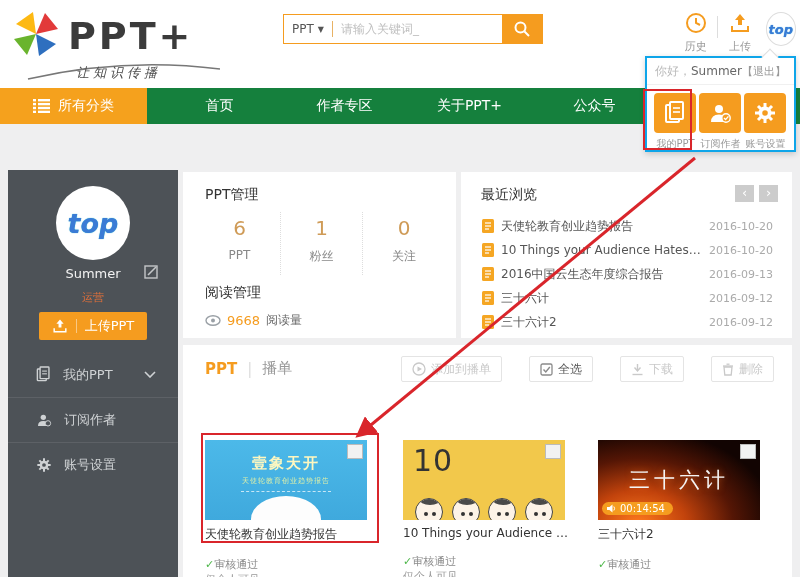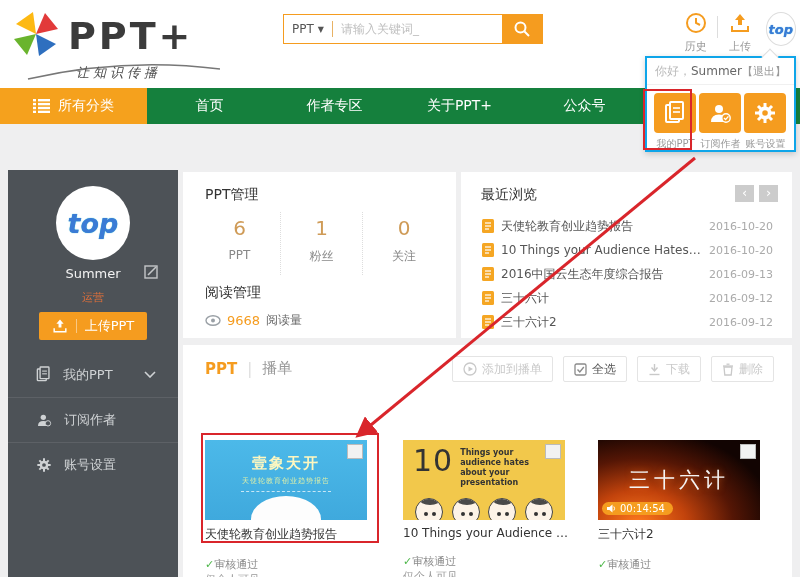--- a/index.html
+++ b/index.html
@@ -38,21 +38,21 @@
   .dd-greet .nm { color:#666; }
   .dd-greet .out { color:#999; font-size:11px; cursor:pointer; }
   .dd-actions { display:flex; justify-content:space-between; padding:8px 7px 0; }
   .qa { width:43px; text-align:center; cursor:pointer; }
   .qa .qa-ic { width:42px; height:40px; background:#f59c1f; border-radius:4px; display:flex; align-items:center; justify-content:center; }
   .qa .qa-lb { font-size:10px; color:#999; margin-top:4px; white-space:nowrap; }
 
   
   .mainnav { position:absolute; left:0; top:88px; width:800px; height:36px; background:#15803d; }
   .allcats { position:absolute; left:0; top:0; width:147px; height:36px; background:#f5a11d; color:#fff; font-size:14px; display:flex; align-items:center; justify-content:center; gap:8px; cursor:pointer; }
-  .nav-items { position:absolute; left:147px; top:0; width:500px; height:36px; display:flex; }
+  .nav-items { position:absolute; left:157px; top:0; width:500px; height:36px; display:flex; }
   .nav-item { flex:1; display:flex; align-items:center; justify-content:center; color:#fff; font-size:14px; cursor:pointer; }
 
   
   .sidebar { position:absolute; left:8px; top:170px; width:170px; height:407px; background:#4d5257; }
   .avatar-lg { position:absolute; left:48px; top:16px; width:74px; height:74px; border-radius:50%; background:#fff;
     display:flex; align-items:center; justify-content:center; font-size:27px; font-weight:bold; font-style:italic;
     color:#3a7bd5; text-shadow:0 0 1px #18b0c8; }
   .sb-name { position:absolute; left:0; top:96px; width:170px; text-align:center; color:#f2f2f2; font-size:13px; }
   .sb-edit { position:absolute; right:20px; top:94px; cursor:pointer; }
   .sb-role { position:absolute; left:0; top:120px; width:170px; text-align:center; color:#e2703a; font-size:11px; }
@@ -87,21 +87,21 @@
   .recent-list { position:absolute; left:20px; top:42px; width:292px; }
   .r-item { display:flex; align-items:center; height:24px; }
   .r-item .ric { flex:0 0 14px; }
   .r-item .rt { flex:1; font-size:12px; color:#555; margin-left:6px; white-space:nowrap; overflow:hidden; text-overflow:ellipsis; cursor:pointer; }
   .r-item .rd { flex:0 0 72px; font-size:11px; color:#aaa; text-align:right; }
 
   .tabs { position:absolute; left:22px; top:14px; display:flex; align-items:center; gap:10px; font-size:15px; }
   .tab-active { color:#f59c1f; font-weight:bold; cursor:pointer; }
   .tab-sep { color:#ddd; }
   .tab { color:#999; cursor:pointer; }
-  .toolbar { position:absolute; right:18px; top:11px; display:flex; gap:10px; }
+  .toolbar { position:absolute; right:18px; top:11px; display:flex; gap:27px; }
   .tb-btn { height:26px; border:1px solid #e4e4e4; border-radius:2px; background:#fff; display:flex; align-items:center; gap:5px; padding:0 10px; font-size:12px; cursor:pointer; font-family:"DejaVu Sans", sans-serif; }
   .tb-dis { color:#c9c9c9; }
   .tb-en { color:#555; }
 
   .card { position:absolute; width:170px; cursor:pointer; }
   .card1 { left:22px; top:95px; }
   .card2 { left:220px; top:95px; }
   .card3 { left:415px; top:95px; }
   .thumb { position:relative; width:162px; height:80px; overflow:hidden; }
   .thumb-cb { position:absolute; right:4px; top:4px; width:16px; height:15px; background:#f2f2f2; border:1px solid #bbb; cursor:pointer; }
@@ -459,21 +459,20 @@
       <div class="c-status">
         <span class="ok"><span class="ck">✓</span><span>审核通过</span></span>
         <span class="vis">仅个人可见</span>
       </div>
     </div>
 
     <div class="card card2">
       <div class="thumb thumb-yellow">
         <div class="tb2-head">
           <div class="tb2-num">10</div>
-          <div class="tb2-txt">Things your audience hates about your presentation</div>
         </div>
         <div class="tb2-faces">
           <div class="face"></div>
           <div class="face"></div>
           <div class="face"></div>
           <div class="face"></div>
         </div>
         <div class="thumb-cb"></div>
       </div>
       <div class="c-title">10 Things your Audience Hates ...</div>

